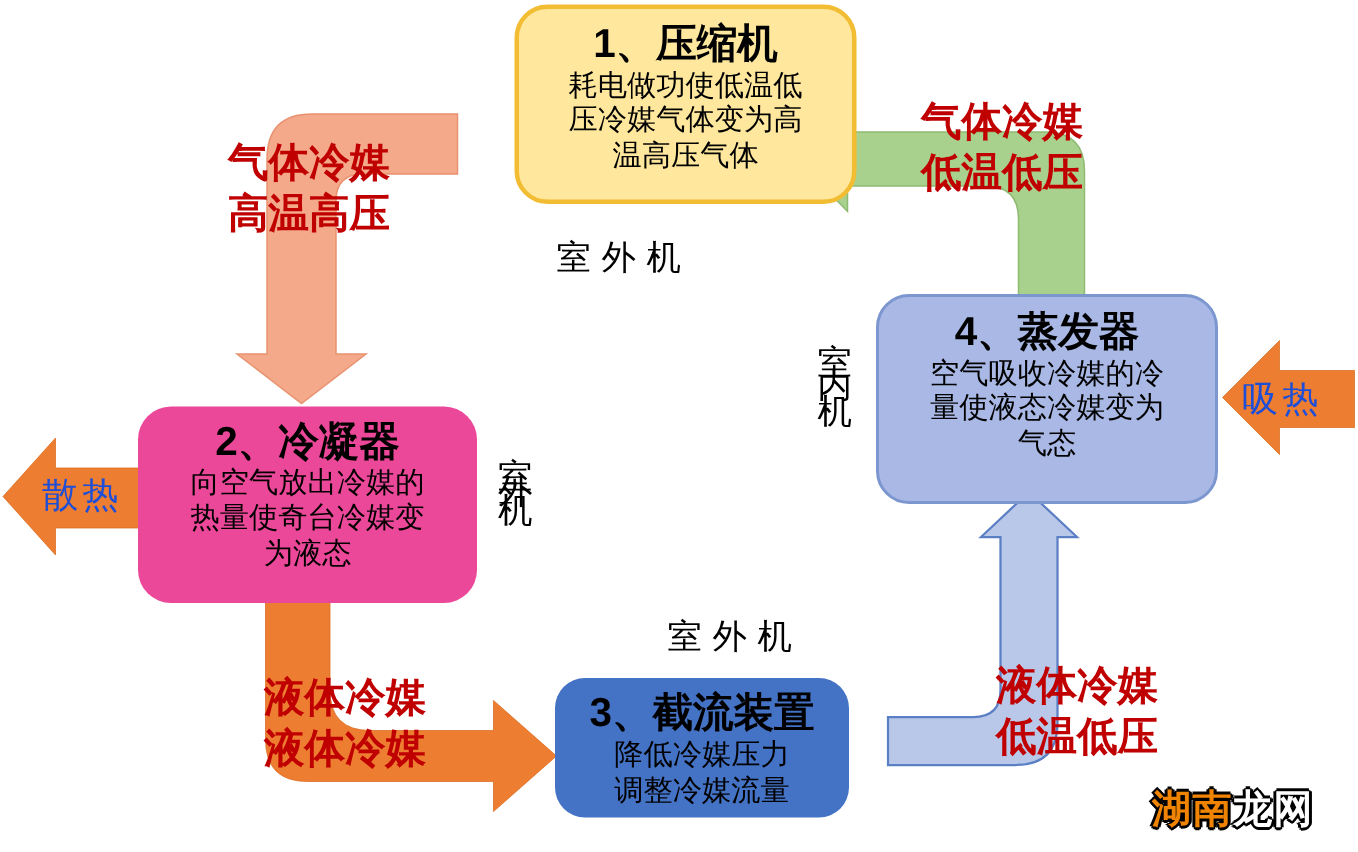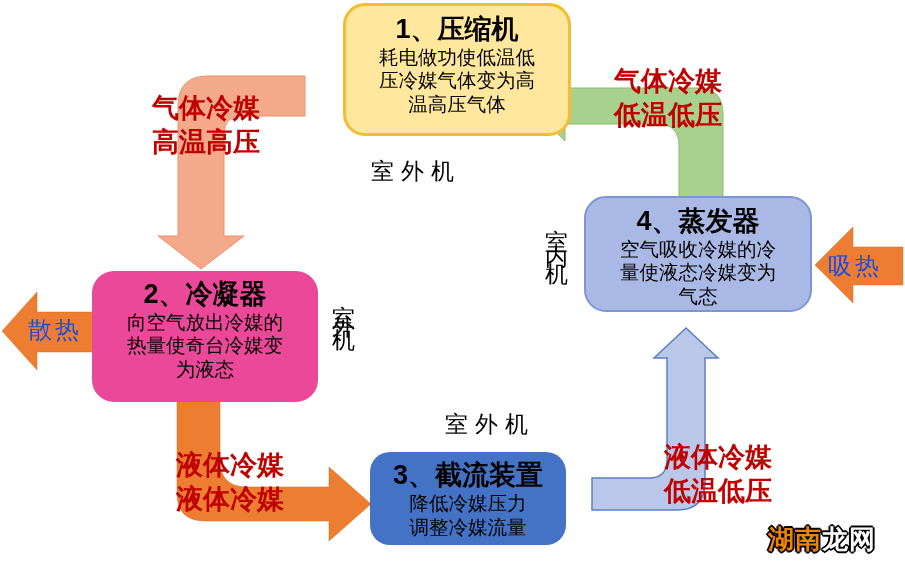--- a/index.html
+++ b/index.html
@@ -12,21 +12,21 @@
   .box{
     position:absolute;z-index:2;border-radius:22px;box-sizing:border-box;
     text-align:center;color:#000;padding-top:8px;
   }
   .box-compressor{left:299px;top:3px;width:228px;height:133px;
     background:#FFE79E;border:3px solid #F2BD33;margin-left:44px;}
   .box-condenser{left:92px;top:271px;width:226px;height:131px;
     background:#ec4899;border:none;}
   .box-throttle{left:370px;top:452px;width:196px;height:93px;
     background:#4472C4;border:none;border-radius:20px;}
-  .box-evaporator{left:584px;top:196px;width:228px;height:116px;
+  .box-evaporator{left:584px;top:196px;width:228px;height:140px;
     background:#A9B8E4;border:2px solid #7C96D0;}
   .box-title{font-size:27px;font-weight:bold;line-height:1.15;}
   .box-body{font-size:19.5px;font-weight:500;line-height:1.2;width:166px;margin:1px auto 0;}
   .box-body-line{font-size:19.5px;font-weight:500;line-height:1.25;}
   .unit{
     position:absolute;z-index:3;color:#000;
     font-family:"Liberation Serif", serif;font-size:23px;
   }
   .unit-h{text-align:center;letter-spacing:7px;}
   .unit-v{writing-mode:vertical-rl;text-orientation:upright;}

